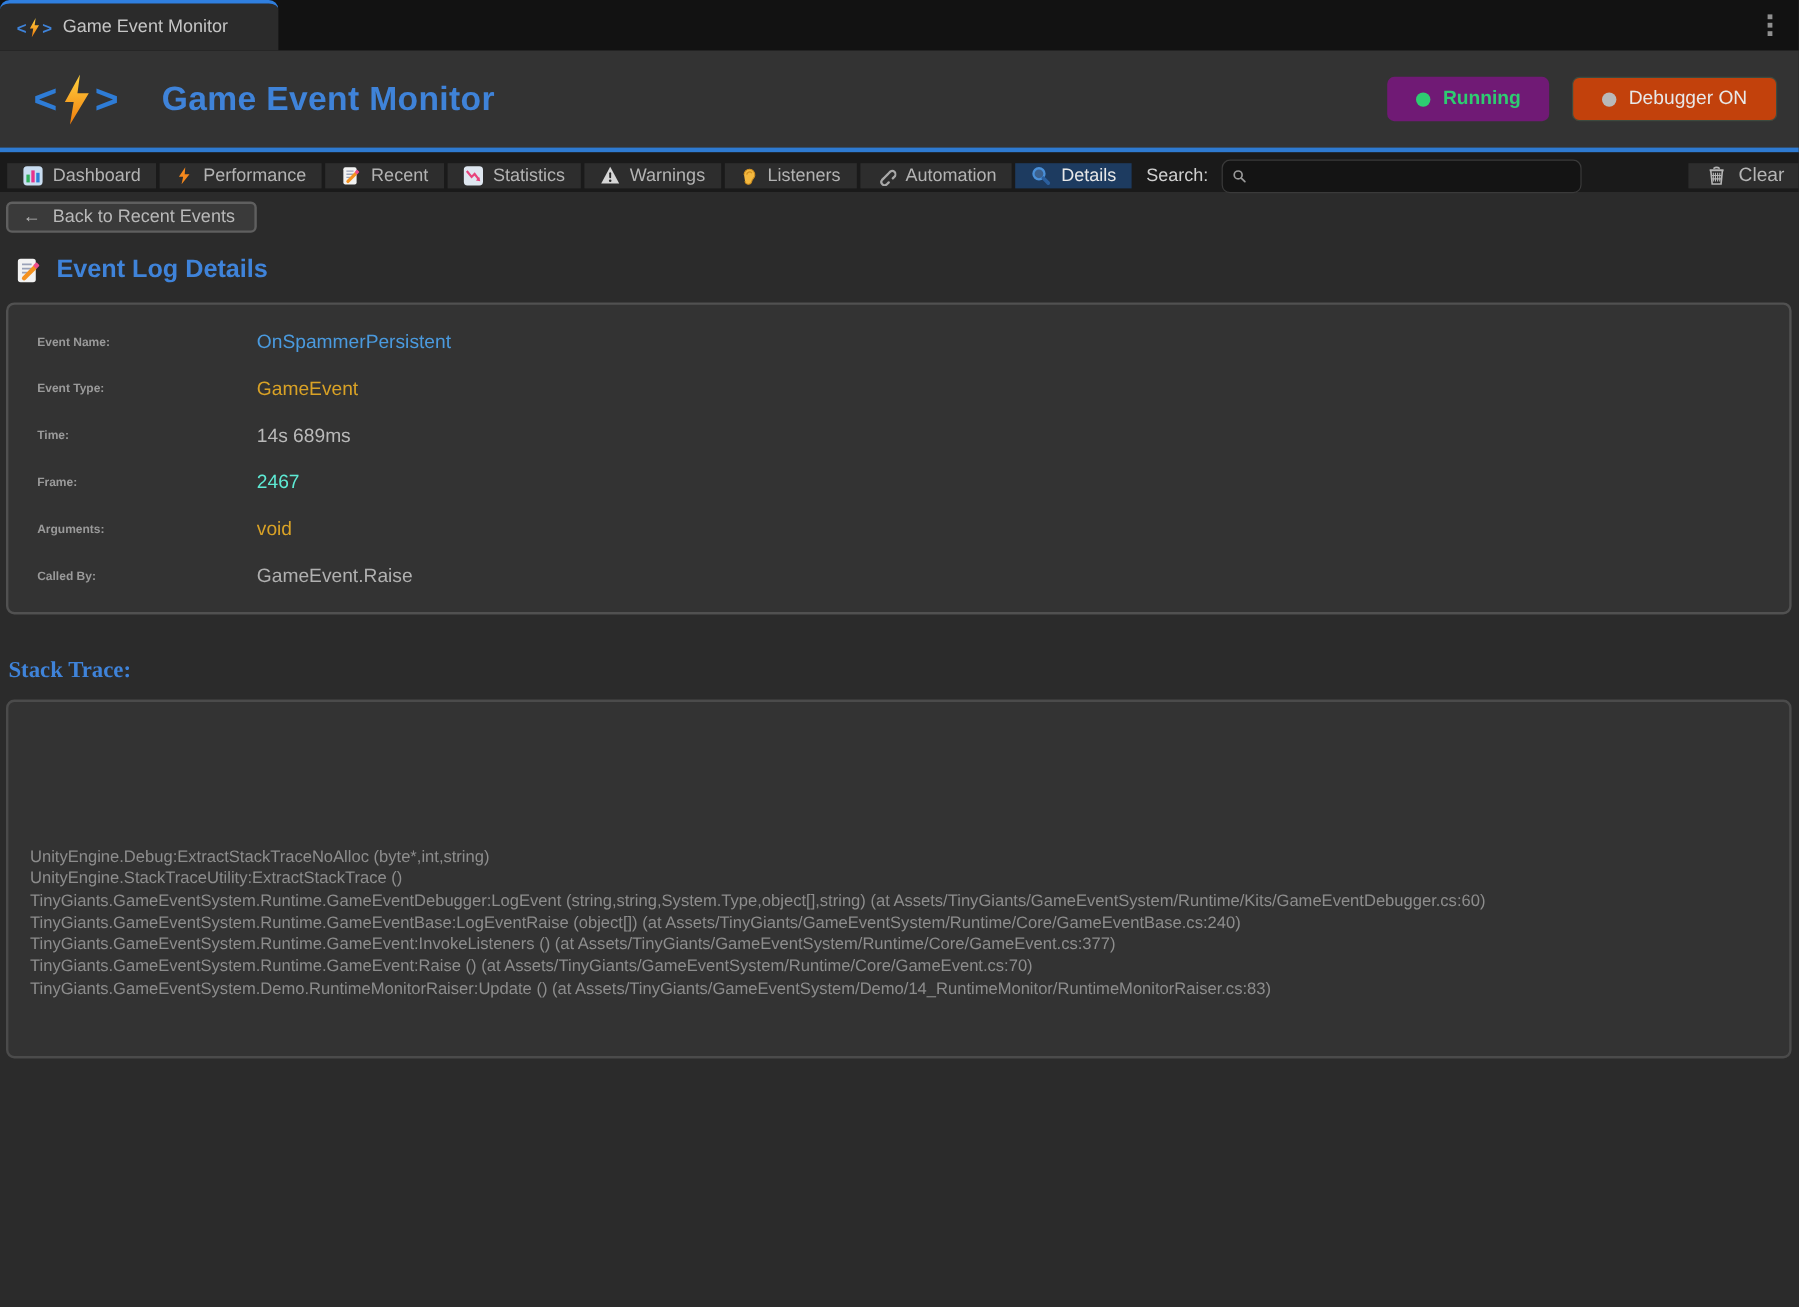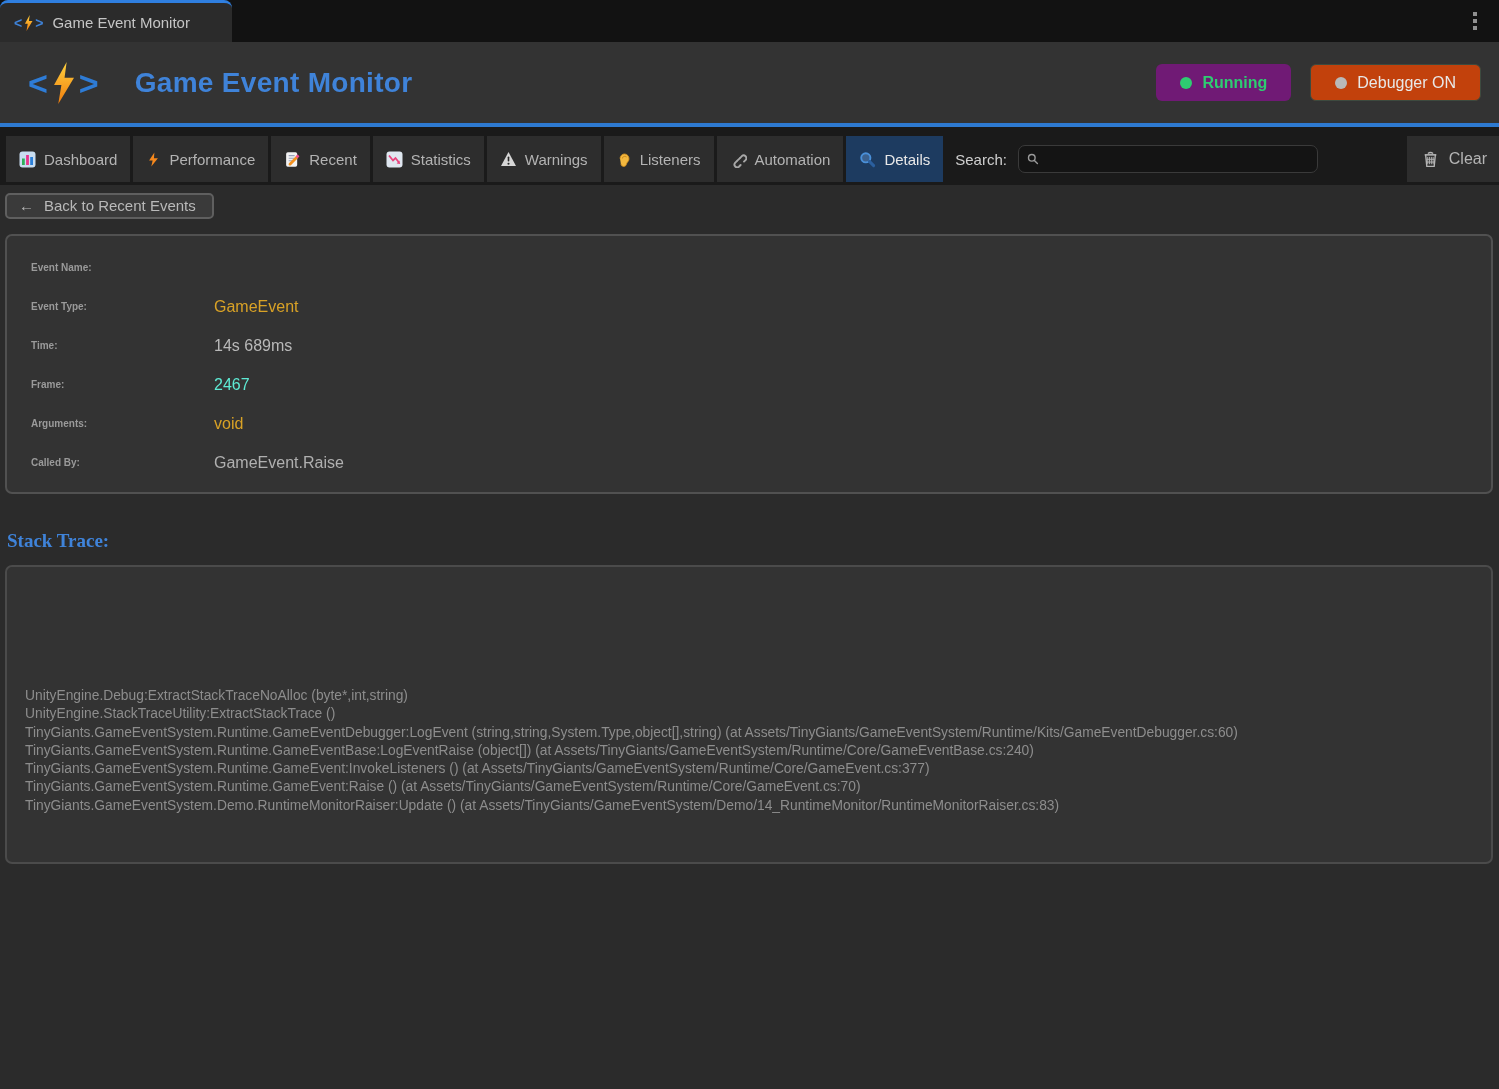--- a/index.html
+++ b/index.html
@@ -26,21 +26,21 @@
   .app-title { color:#3f83d9; font-size:28px; font-weight:700; letter-spacing:.3px; }
   .header-spacer { flex:1; }
   .badge { display:flex; align-items:center; gap:10px; border-radius:6px; height:37px;
            padding:0 24px; font-size:16px; font-weight:700; }
   .badge-running { background:#701a75; color:#2ecc71; margin-right:19px; }
   .badge-running .dot { width:12px; height:12px; border-radius:50%; background:#2ecc71; }
   .badge-debugger { background:#c2410c; color:#e8e8e8; border:1px solid #3d4a3f; font-weight:400; }
   .badge-debugger .dot { width:12px; height:12px; border-radius:50%; background:#b9b9b9; }
 
   
-  .tabbar { height:58px; background:#1a1a1a; display:flex; align-items:stretch; padding:9px 0 3px 6px; flex:0 0 auto; }
+  .tabbar { height:33px; background:#1a1a1a; display:flex; align-items:stretch; padding:9px 0 3px 6px; flex:0 0 auto; }
   .tab { background:#2d2d2d; color:#b3b3b3; display:flex; align-items:center; gap:8px;
          padding:0 13px; margin-right:3px; font-size:15px; cursor:pointer; white-space:nowrap; }
   .tab.selected { background:#1d3b60; color:#e8e8e8; }
   .search-label { color:#cfcfcf; font-size:15px; display:flex; align-items:center; margin:0 11px 0 9px; white-space:nowrap; }
   .search-wrap { position:relative; display:flex; align-items:center; }
   .search-wrap svg { position:absolute; left:9px; top:50%; transform:translateY(-50%); }
   .search-input { width:300px; height:28px; background:#141414; border:1.5px solid #3a3a3a;
                   border-radius:7px; color:#dddddd; font-size:14px; padding:0 10px 0 28px; outline:none; }
   .tab-spacer { flex:1; }
   .clear-btn { background:#2d2d2d; color:#b5b5b5; display:flex; align-items:center; gap:9px;
@@ -209,24 +209,34 @@
     </div>
   </div>
 
   <div class="content">
 
     <div class="back-btn">
       <span>←</span>
       <span>Back to Recent Events</span>
     </div>
 
+    <div class="section-head">
+      <svg width="23" height="23" viewBox="0 0 20 20">
+        <rect x="2.5" y="1.5" width="13" height="17" rx="2" fill="#f2f2f2"></rect>
+        <path d="M5.5 5.5h7 M5.5 8.5h7 M5.5 11.5h4" stroke="#9aa2b8" stroke-width="1.3" fill="none"></path>
+        <line x1="7" y1="15.5" x2="14.8" y2="7.7" stroke="#f49220" stroke-width="3.2" stroke-linecap="round"></line>
+        <rect x="14.2" y="4.6" width="3.4" height="3.4" rx="0.7" transform="rotate(45 15.9 6.3)" fill="#ee4f8a"></rect>
+      </svg>
+      <span class="section-title" style="color: rgb(63, 131, 217);">Event Log Details</span>
+    </div>
 
     <div class="detail-panel">
       <div class="detail-row">
         <span class="detail-label">Event Name:</span>
+        <span class="detail-value" style="color: rgb(74, 154, 222);">OnSpammerPersistent</span>
       </div>
       <div class="detail-row">
         <span class="detail-label">Event Type:</span>
         <span class="detail-value" style="color: rgb(217, 162, 38);">GameEvent</span>
       </div>
       <div class="detail-row">
         <span class="detail-label">Time:</span>
         <span class="detail-value" style="color: rgb(185, 185, 185);">14s 689ms</span>
       </div>
       <div class="detail-row">

